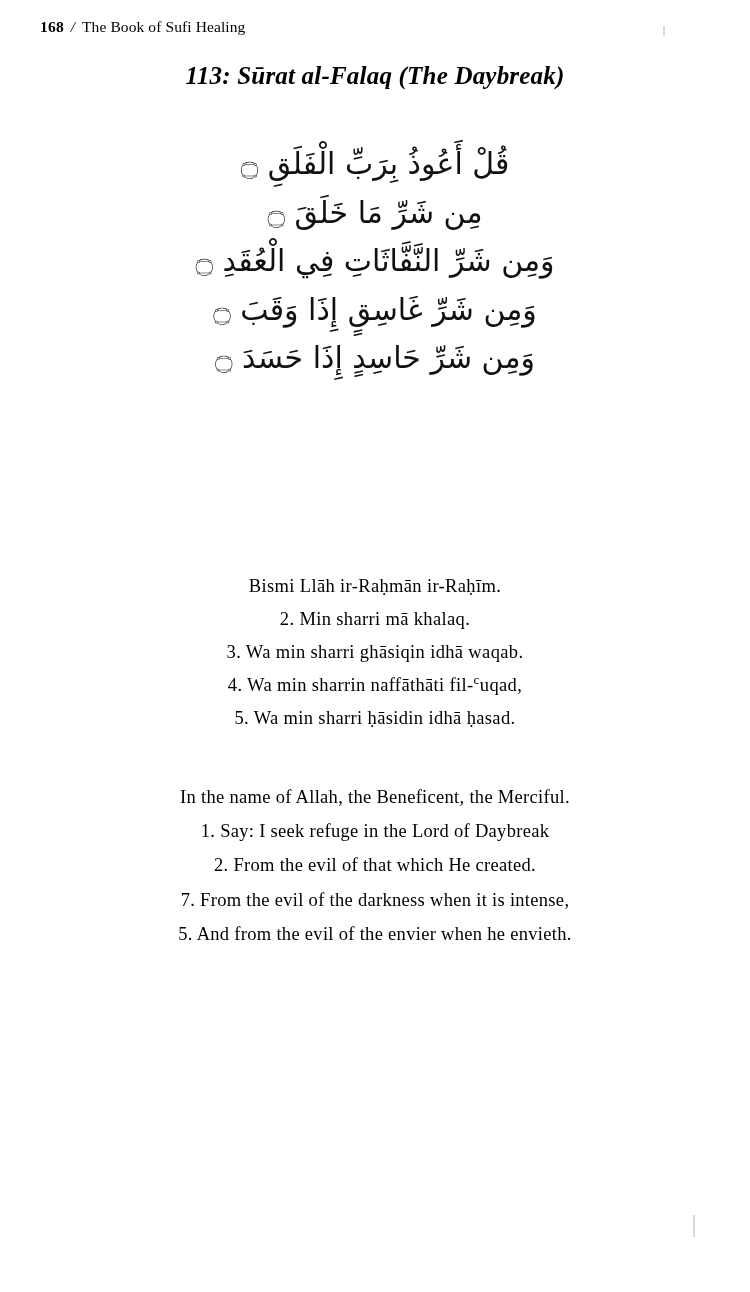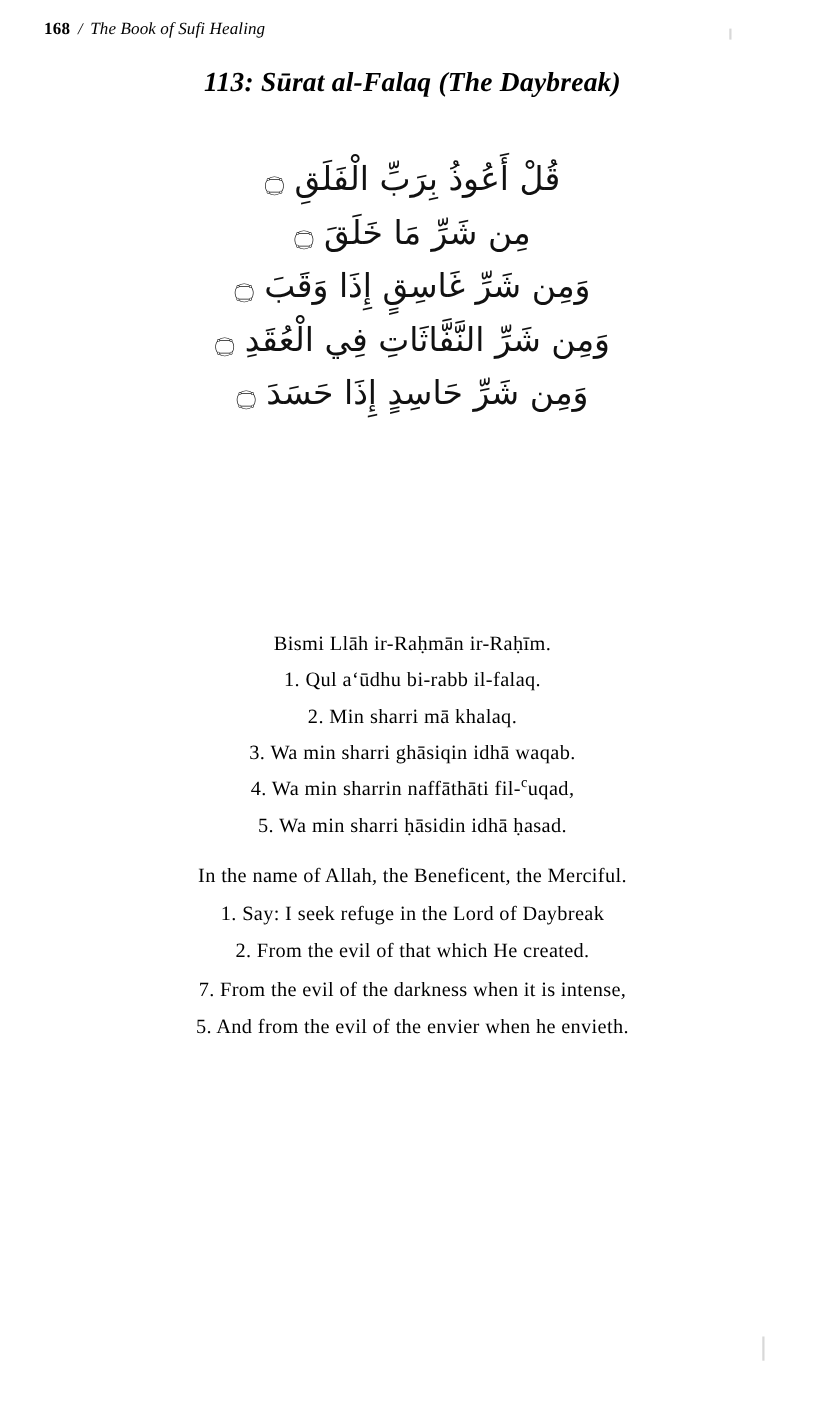--- a/index.html
+++ b/index.html
@@ -36,21 +36,20 @@
     font-family: "Liberation Serif", serif;
     font-weight: bold;
     font-size: 15.5px;
     letter-spacing: 0.2px;
   }
   .rh-sep {
     font-style: italic;
     font-size: 15px;
   }
   .rh-title {
-    font-style: italic;
     font-size: 15.5px;
     letter-spacing: 0.1px;
   }
 
   
   .surah-heading {
     position: absolute;
     top: 62px;
     left: 0;
     right: 0;
@@ -137,28 +136,27 @@
     <span class="folio">168</span>
     <span class="rh-sep">/</span>
     <span class="rh-title">The Book of Sufi Healing</span>
   </div>
 
   <div class="surah-heading">113: Sūrat al-Falaq (The Daybreak)</div>
 
   <div class="arabic-block">
     <span class="arabic-line">قُلْ أَعُوذُ بِرَبِّ الْفَلَقِ ۝</span>
     <span class="arabic-line">مِن شَرِّ مَا خَلَقَ ۝</span>
+    <span class="arabic-line">وَمِن شَرِّ النَّفَّاثَاتِ فِي الْعُقَدِ ۝</span>
     <span class="arabic-line">وَمِن شَرِّ غَاسِقٍ إِذَا وَقَبَ ۝</span>
-    <span class="arabic-line">وَمِن شَرِّ النَّفَّاثَاتِ فِي الْعُقَدِ ۝</span>
     <span class="arabic-line">وَمِن شَرِّ حَاسِدٍ إِذَا حَسَدَ ۝</span>
   </div>
 
   <div class="translit">
     <span class="tl">Bismi Llāh ir-Raḥmān ir-Raḥīm.</span>
-    <span class="tl">1. Qul a‘ūdhu bi-rabb il-falaq.</span>
     <span class="tl">2. Min sharri mā khalaq.</span>
     <span class="tl">3. Wa min sharri ghāsiqin idhā waqab.</span>
     <span class="tl"><span>4. Wa min sharrin naffāthāti fil-</span><span class="sup-c">c</span><span>uqad,</span></span>
     <span class="tl">5. Wa min sharri ḥāsidin idhā ḥasad.</span>
   </div>
 
   <div class="translation">
     <span class="trl">In the name of Allah, the Beneficent, the Merciful.</span>
     <span class="trl">1. Say: I seek refuge in the Lord of Daybreak</span>
     <span class="trl">2. From the evil of that which He created.</span>

